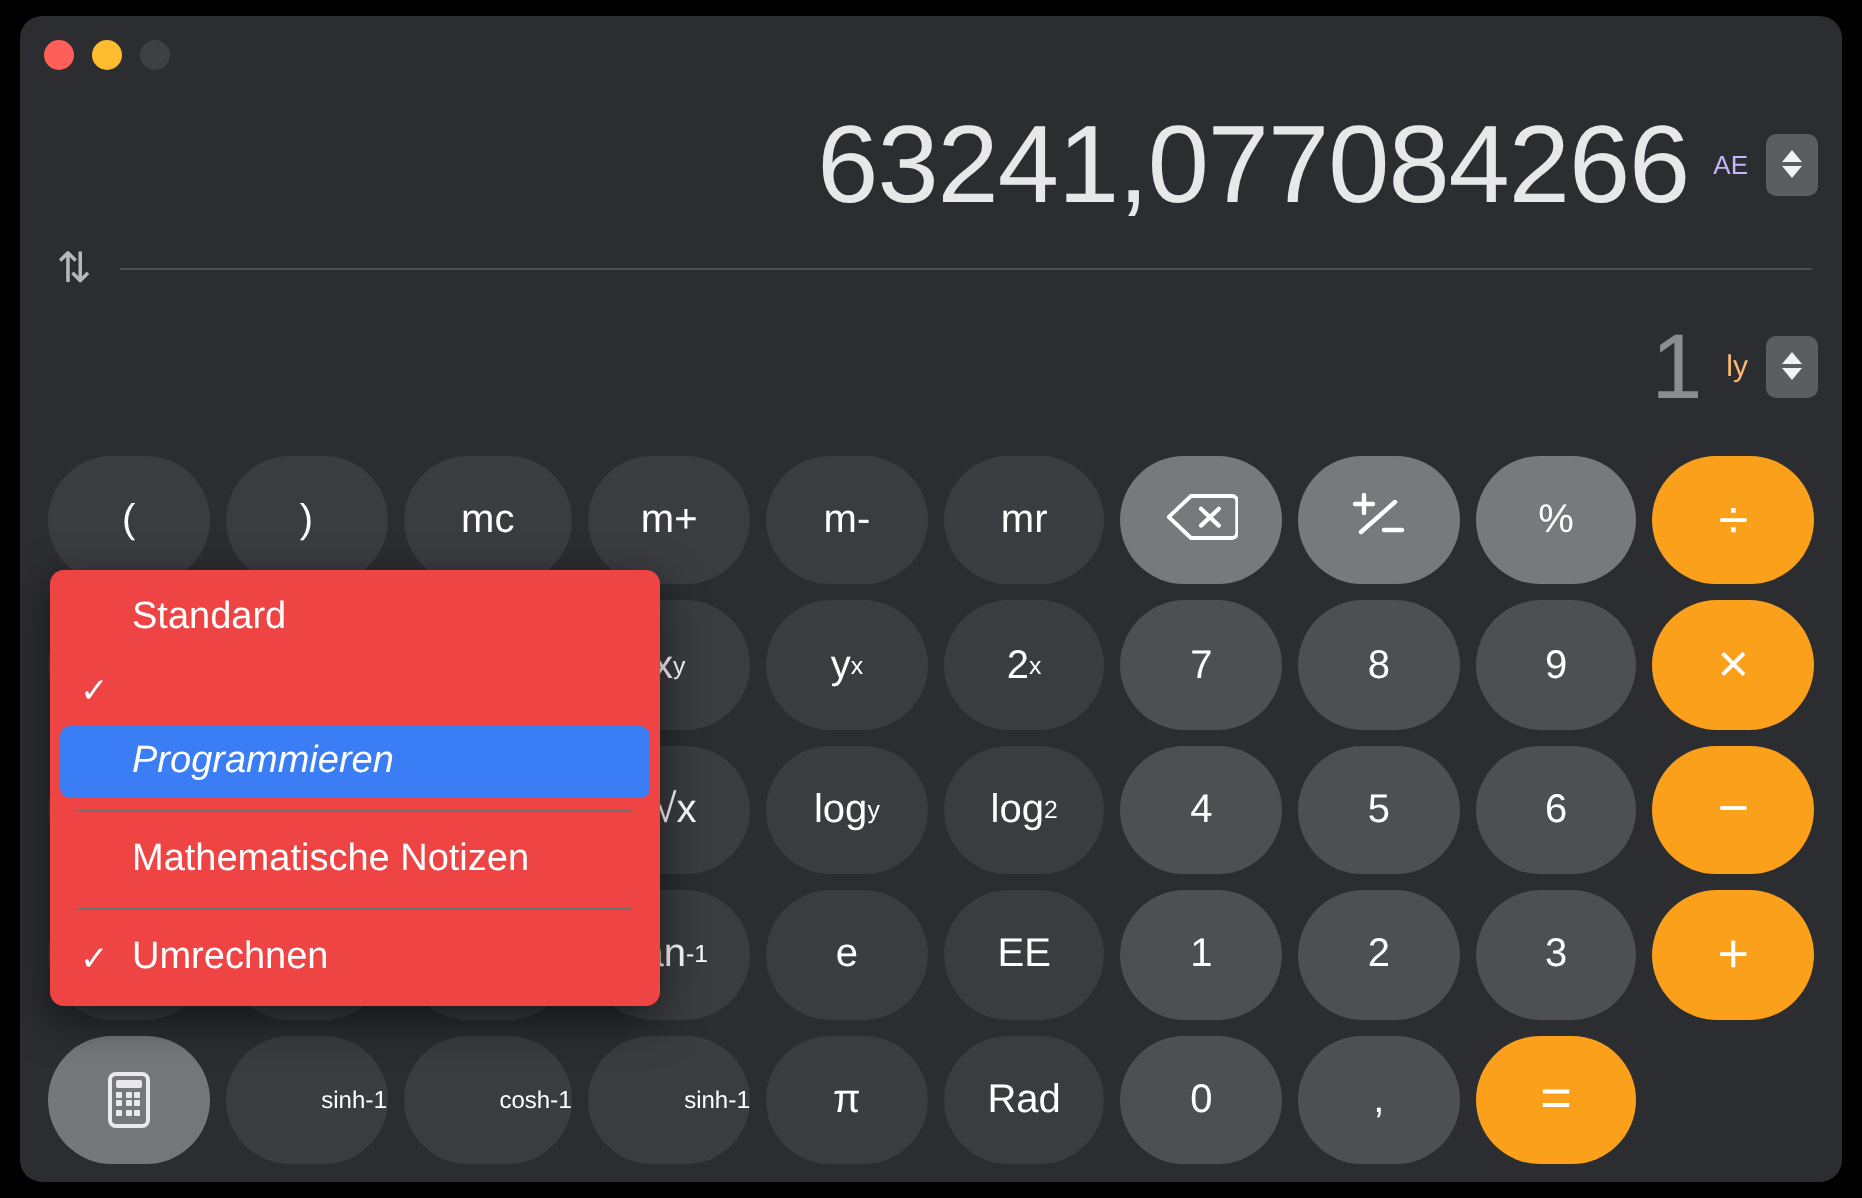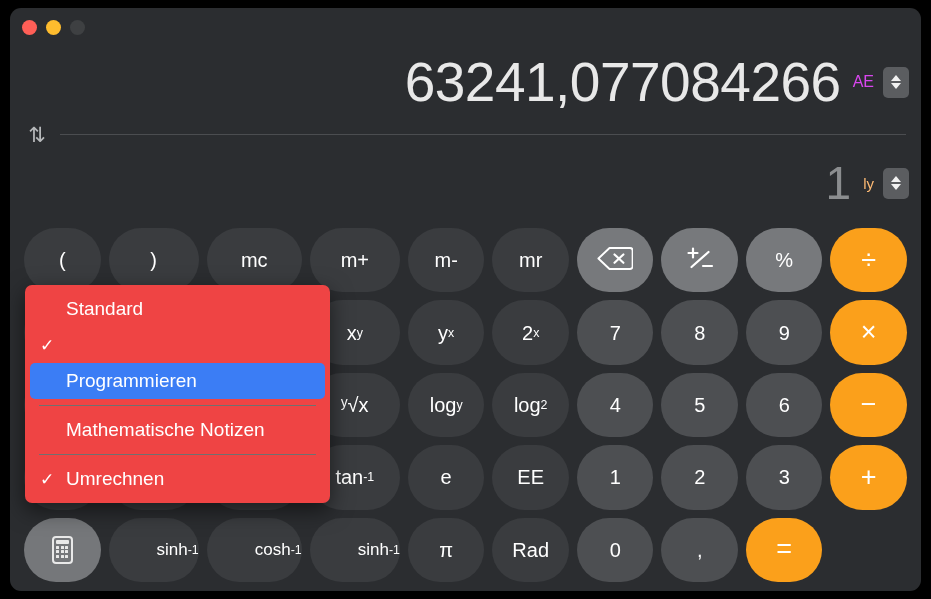--- a/index.html
+++ b/index.html
@@ -61,22 +61,22 @@
   }
   #primary-value {
     color: #e8e8e8;
     font-size: 55px;
     font-weight: 300;
     letter-spacing: -0.5px;
     line-height: 1;
     white-space: nowrap;
   }
   #primary-unit {
-    color: #d946ef;
-    font-size: 16px;
+    color: #c4b5fd;
+    font-size: 13px;
     margin-left: 12px;
     margin-right: 9px;
   }
 
   .stepper {
     width: 26px;
     height: 31px;
     border-radius: 5px;
     background: #5b5d60;
     display: flex;
@@ -176,21 +176,21 @@
   .key sup, .key .sup {
     font-size: 0.62em;
     vertical-align: super;
     line-height: 0;
   }
   .key sub, .key .sub {
     font-size: 0.62em;
     vertical-align: sub;
     line-height: 0;
   }
-  .key .small { font-size: 17px; margin-left: 48px; }
+  .key .small { font-size: 12px; margin-left: 48px; }
 
   .op-glyph { font-size: 27px; line-height: 1; }
 
   
   .calc-icon {
     width: 21px; height: 28px;
     border: 2px solid #e9e9e9;
     border-radius: 4px;
     display: flex;
     flex-direction: column;
@@ -230,21 +230,21 @@
   .menu-item {
     height: 36px;
     display: flex;
     align-items: center;
     color: #ffffff;
     font-size: 19px;
     padding: 0 10px;
     margin: 0 5px;
     border-radius: 5px;
   }
-  .menu-item.selected { background: #3b7df5; }
+  .menu-item.selected { background: #3b7df5; font-style: italic; }
   .menu-check {
     width: 26px;
     flex: none;
     font-size: 17px;
     color: #ffffff;
   }
   .menu-sep {
     height: 1px;
     background: #707070;
     margin: 6px 14px;

